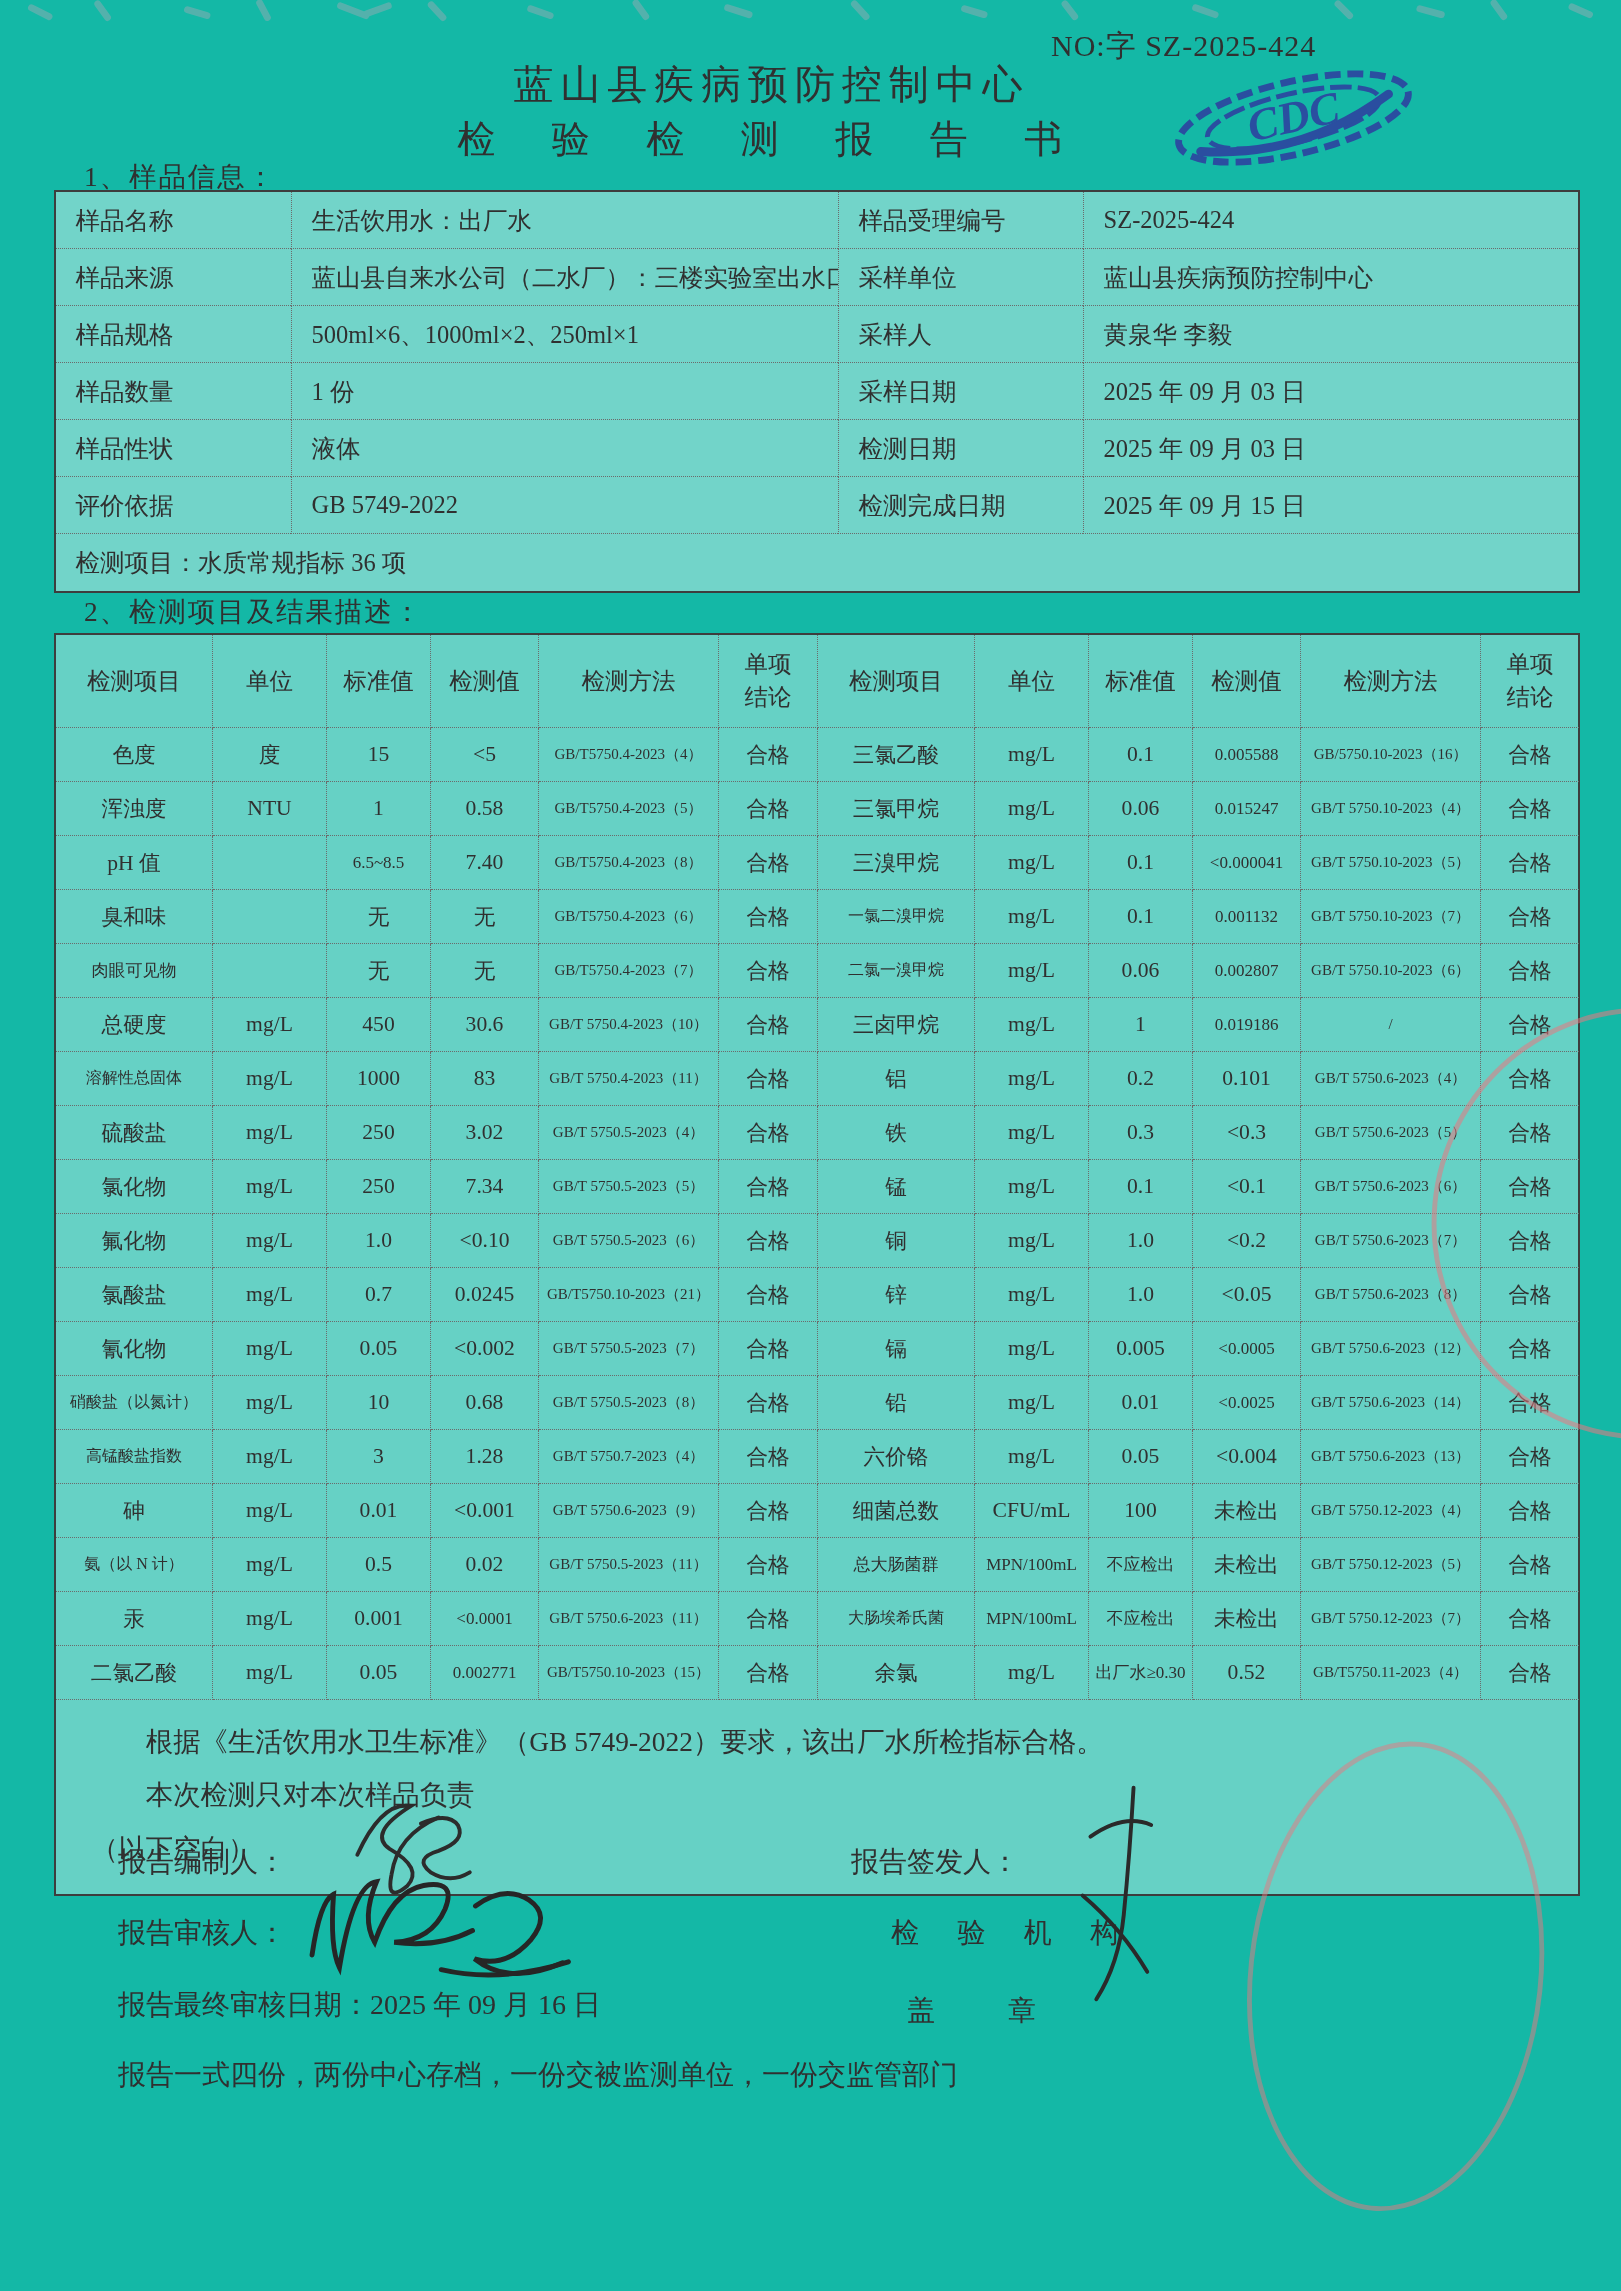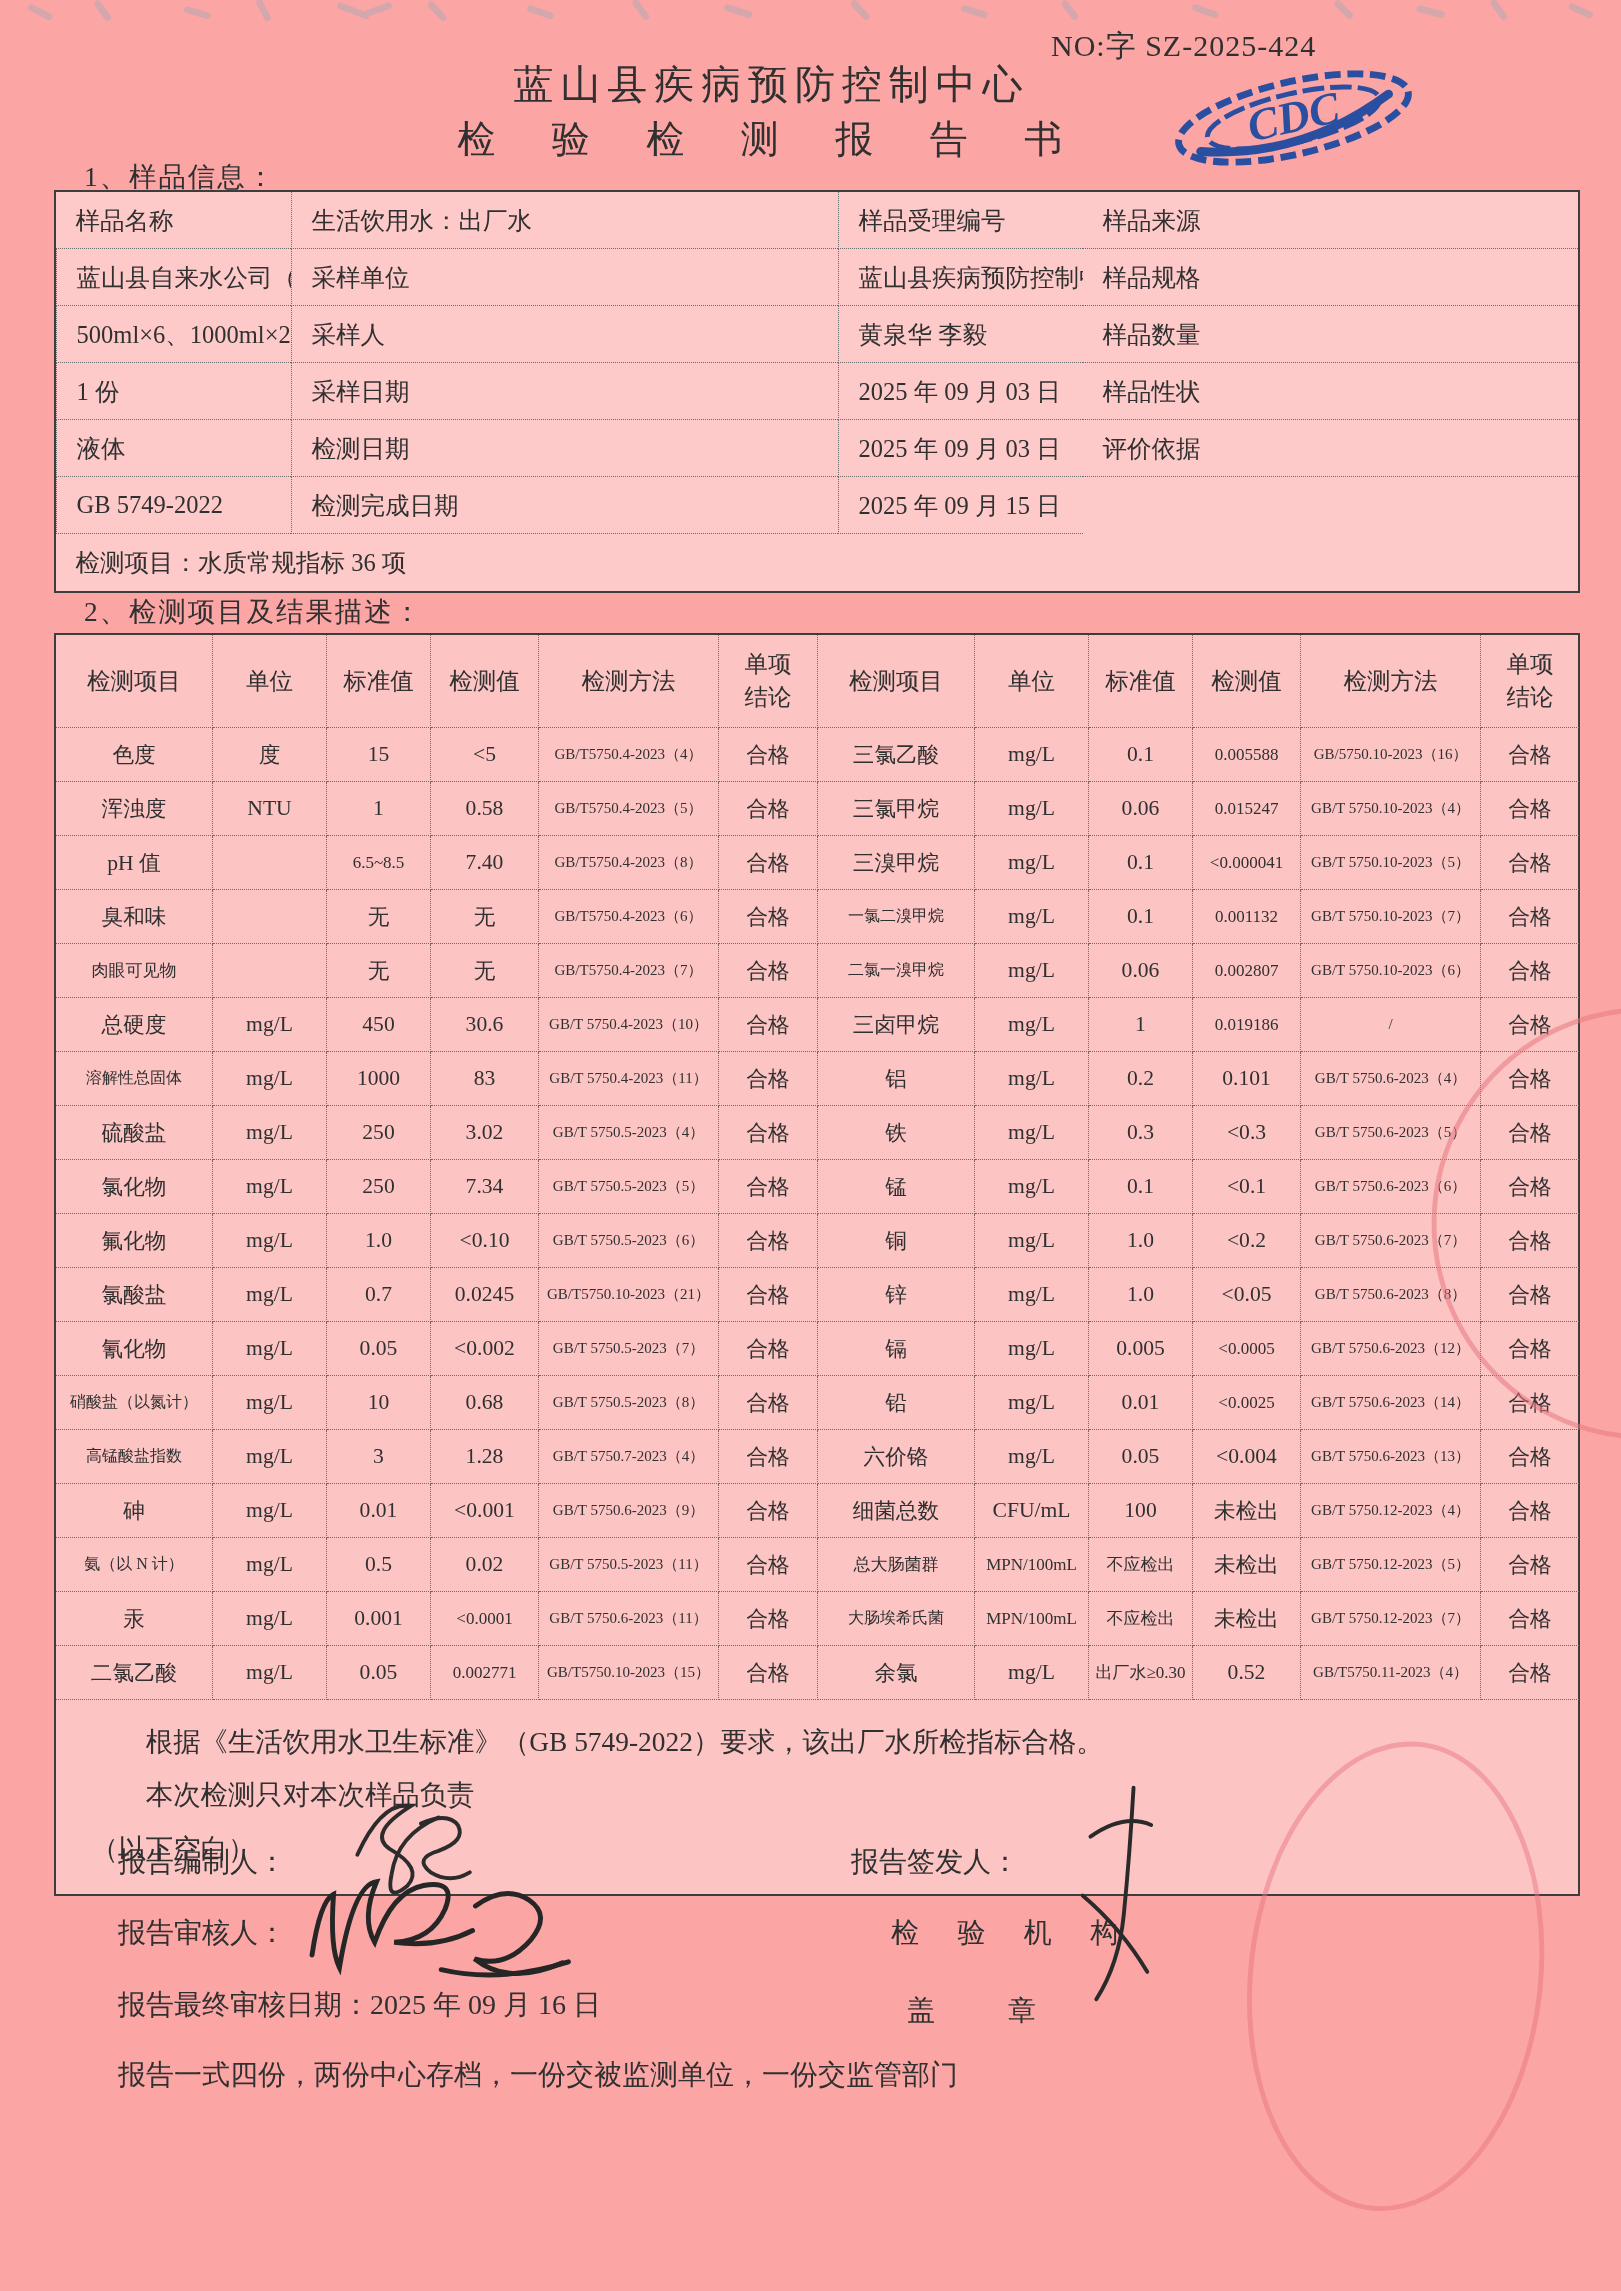--- a/index.html
+++ b/index.html
@@ -1,18 +1,18 @@
 <!DOCTYPE html>
 <html><head>
 <meta charset="utf-8">
 <style>
   html,body{margin:0;padding:0;background:#e8e8e6;}
   .page{
     position:relative;width:1621px;height:2292px;margin:0 auto;
-    background:#fca5a5;overflow:hidden;
+    background:#14b8a6;overflow:hidden;
     font-family:"Liberation Serif","DejaVu Serif",serif;color:#303030;
   }
   
   .no-line{position:absolute;top:25.5px;left:1051px;font-size:30px;letter-spacing:1px;}
   .org-title{position:absolute;top:57px;left:0;width:100%;text-align:center;
     font-size:40px;letter-spacing:6.9px;transform:translateX(-39px);}
   .report-title{position:absolute;top:114px;left:0;width:100%;text-align:center;
     font-size:38px;letter-spacing:23.5px;transform:translateX(-39px);}
   .logo{position:absolute;top:69px;left:1166px;width:255px;height:98px;}
   
@@ -102,20 +102,21 @@
       <path d="M30 62 q100 30 200 -14" fill="none" stroke="#2a4ea0" stroke-width="9" stroke-linecap="round"></path>
       <text x="130" y="64" text-anchor="middle" font-size="46" font-style="italic" font-weight="bold" fill="#2a4ea0" font-family="'Liberation Serif',serif">CDC</text>
     </g>
   </svg>
 
   <div class="sec-title sec1">1、样品信息：</div>
   <div class="sample-table" id="sample-table">
       <div class="si-cell ">样品名称</div>
       <div class="si-cell vline">生活饮用水：出厂水</div>
       <div class="si-cell vline">样品受理编号</div>
+      <div class="si-cell vline">SZ-2025-424</div>
       <div class="si-cell ">样品来源</div>
       <div class="si-cell vline">蓝山县自来水公司（二水厂）：三楼实验室出水口</div>
       <div class="si-cell vline">采样单位</div>
       <div class="si-cell vline">蓝山县疾病预防控制中心</div>
       <div class="si-cell ">样品规格</div>
       <div class="si-cell vline">500ml×6、1000ml×2、250ml×1</div>
       <div class="si-cell vline">采样人</div>
       <div class="si-cell vline">黄泉华  李毅</div>
       <div class="si-cell ">样品数量</div>
       <div class="si-cell vline">1 份</div>

